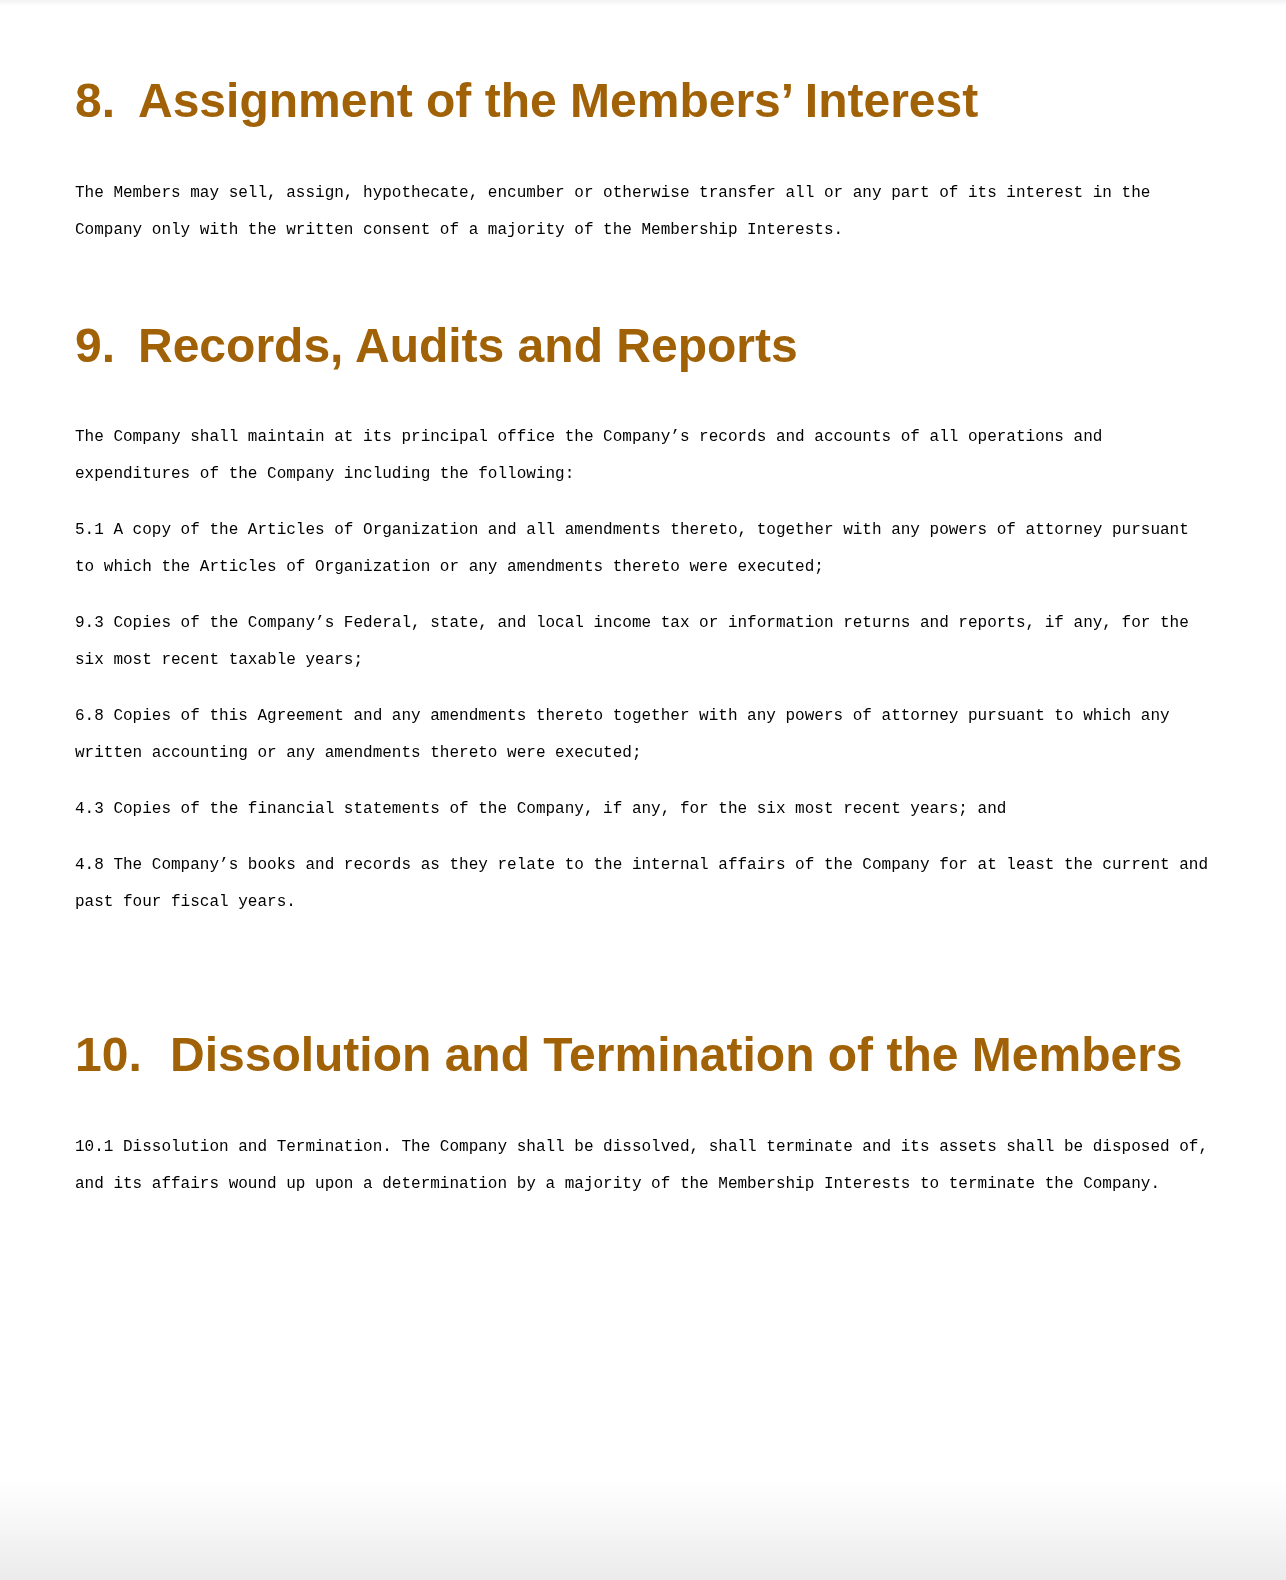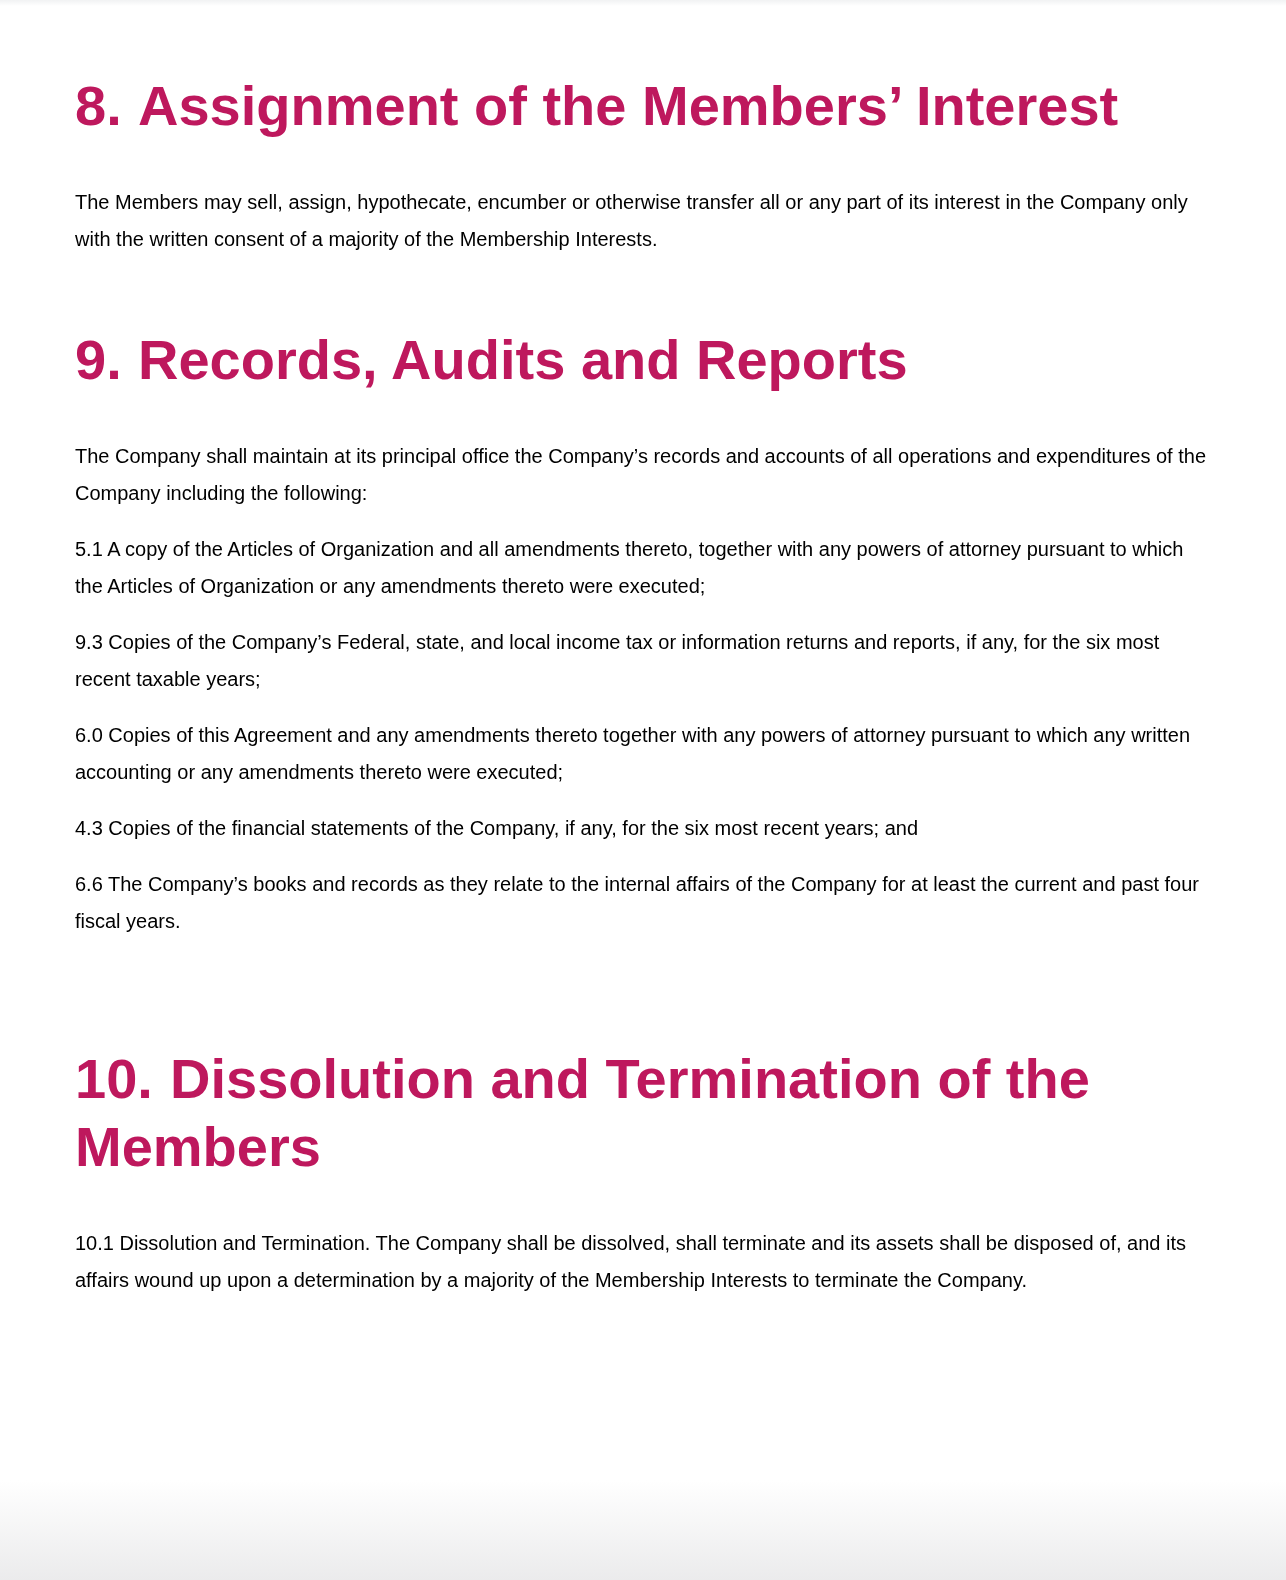--- a/index.html
+++ b/index.html
@@ -14,42 +14,43 @@
   .page {
     position: relative;
     width: 1286px;
     height: 1580px;
     box-sizing: border-box;
     padding: 72px 75px 0 75px;
     background: #ffffff;
     overflow: hidden;
   }
   .doc h1 {
-    font-size: 56px;
+    font-size: 48px;
     font-weight: bold;
     line-height: 1.2;
     margin: 68px 0 45px 0;
-    color: #be185d;
+    color: #a16207;
   }
   .doc h1.first {
     margin-top: 0;
   }
   .h-num {
     display: inline-block;
     min-width: 63px;
   }
   .h-num.wide {
     min-width: 95px;
     margin-top: 37px;
   }
   .doc p {
-    font-size: 20px;
+    font-size: 16px;
     line-height: 37px;
     margin: 12px 0 19px 0;
     color: #000000;
+    font-family: Liberation Mono, monospace;
   }
   .top-fade {
     position: absolute;
     top: 0;
     left: 0;
     right: 0;
     height: 6px;
     background: linear-gradient(to bottom, #f1f2f3, rgba(255,255,255,0));
     pointer-events: none;
   }
@@ -77,25 +78,25 @@
 
     <h1><span class="h-num">9.</span><span>Records, Audits and Reports</span></h1>
 
     <p>The Company shall maintain at its principal office the Company’s records and accounts of all operations and expenditures of the Company including the following:</p>
 
 
     <p>5.1 A copy of the Articles of Organization and all amendments thereto, together with any powers of attorney pursuant to which the Articles of Organization or any amendments thereto were executed;</p>
 
     <p>9.3 Copies of the Company’s Federal, state, and local income tax or information returns and reports, if any, for the six most recent taxable years;</p>
 
-    <p>6.0 Copies of this Agreement and any amendments thereto together with any powers of attorney pursuant to which any written accounting or any amendments thereto were executed;</p>
+    <p>6.8 Copies of this Agreement and any amendments thereto together with any powers of attorney pursuant to which any written accounting or any amendments thereto were executed;</p>
 
     <p>4.3 Copies of the financial statements of the Company, if any, for the six most recent years; and</p>
 
-    <p>6.6 The Company’s books and records as they relate to the internal affairs of the Company for at least the current and past four fiscal years.</p>
+    <p>4.8 The Company’s books and records as they relate to the internal affairs of the Company for at least the current and past four fiscal years.</p>
 
     <h1><span class="h-num wide">10.</span><span>Dissolution and Termination of the Members</span></h1>
 
     <p>10.1 Dissolution and Termination. The Company shall be dissolved, shall terminate and its assets shall be disposed of, and its affairs wound up upon a determination by a majority of the Membership Interests to terminate the Company.</p>
 
   </div>
 
   <div class="bottom-fade"></div>
 </div>
 

